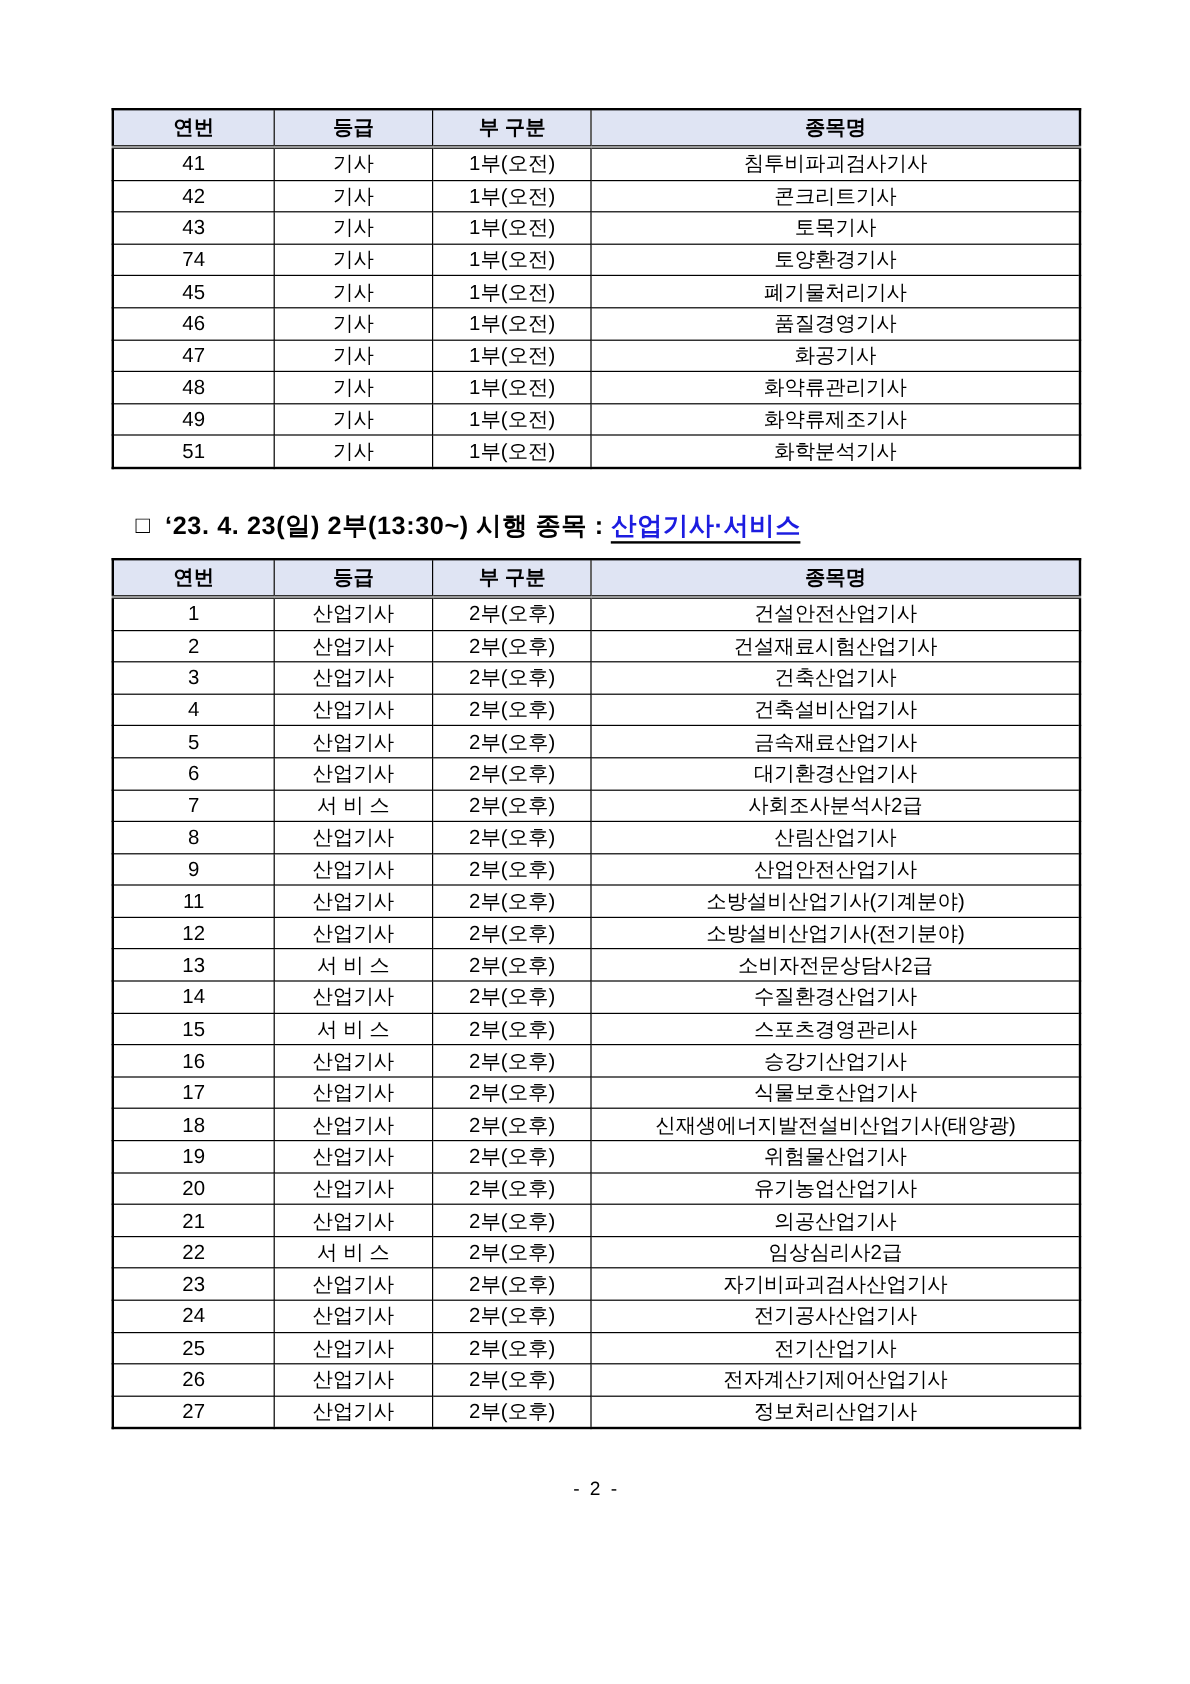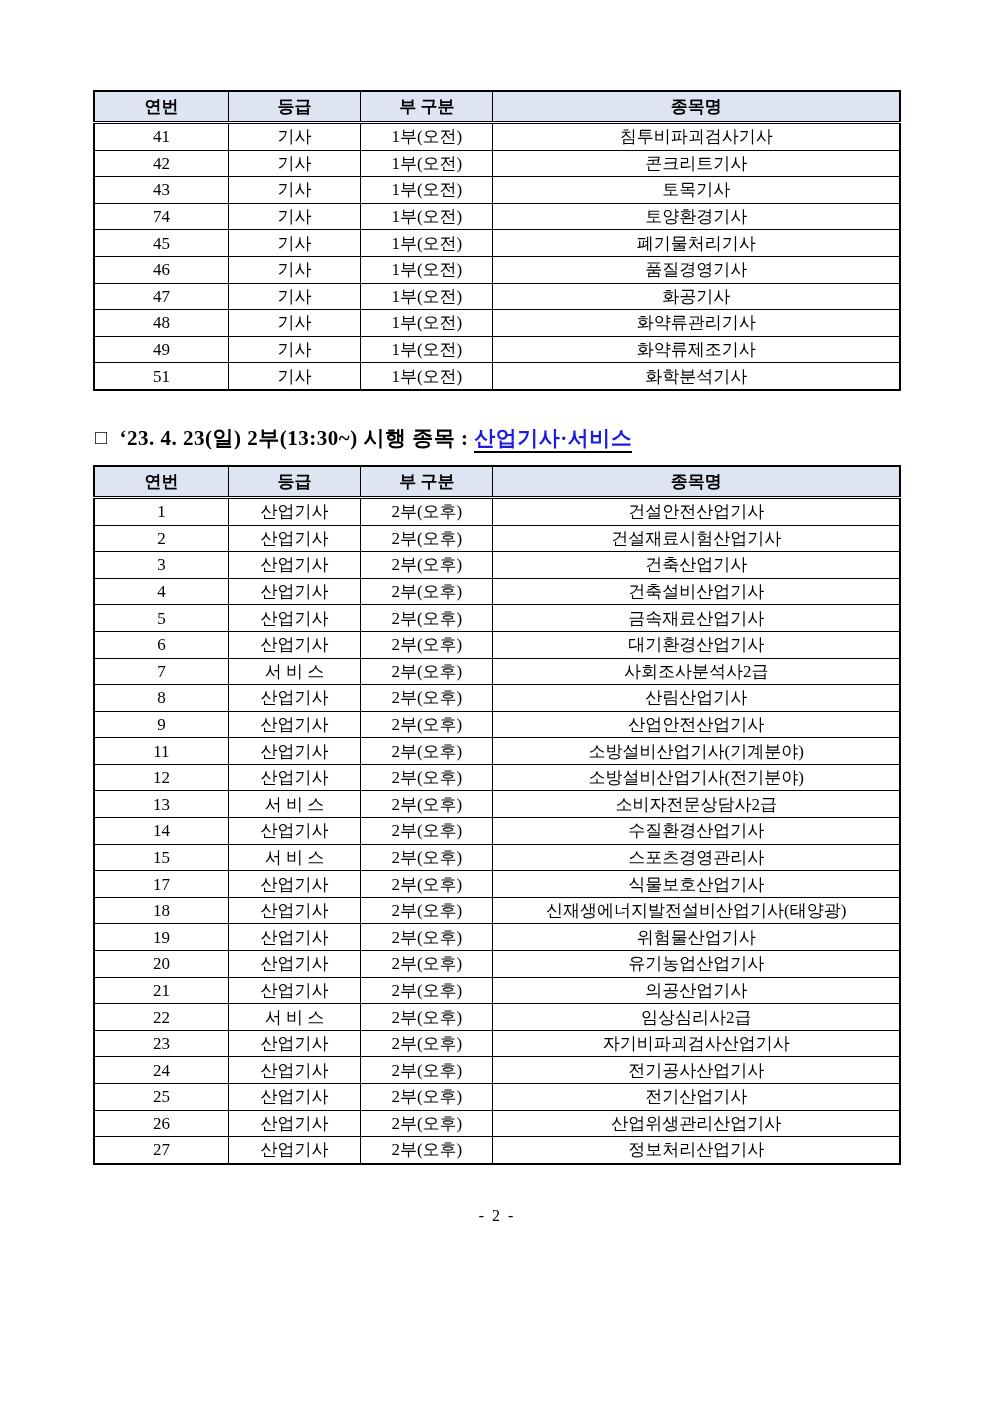--- a/index.html
+++ b/index.html
@@ -8,21 +8,20 @@
     background: #ffffff;
     font-family: "Liberation Sans", "DejaVu Sans", sans-serif;
     color: #000000;
   }
   .page {
     position: relative;
     width: 992px;
     height: 1403px;
     background: #ffffff;
     overflow: hidden;
-    font-family: Liberation Serif, serif;
   }
   .content {
     position: absolute;
     left: 93px;
     top: 90px;
     width: 808px;
   }
   table.sched {
     width: 808px;
     border-collapse: collapse;
@@ -44,21 +43,21 @@
     background: #dfe4f3;
     font-weight: bold;
     border-bottom: 3px double #000000;
   }
   table.sched td { height: 25.6px; font-weight: normal; }
   .c0 { width: 134px; }
   .c1 { width: 132px; }
   .c2 { width: 132px; }
   .c3 { width: 406px; }
   .heading {
-    margin: 33px 0 13px 2px;
+    margin: 33px 0 13px 20px;
     font-size: 21px;
     font-weight: bold;
     letter-spacing: 0.5px;
     white-space: nowrap;
   }
   .heading .bullet {
     display: inline-block;
     font-weight: normal;
     font-size: 20px;
     margin-right: 12px;
@@ -261,20 +260,26 @@
             <td>2부(오후)</td>
             <td>수질환경산업기사</td>
           </tr>
           <tr>
             <td>15</td>
             <td>서 비 스</td>
             <td>2부(오후)</td>
             <td>스포츠경영관리사</td>
           </tr>
           <tr>
+            <td>16</td>
+            <td>산업기사</td>
+            <td>2부(오후)</td>
+            <td>승강기산업기사</td>
+          </tr>
+          <tr>
             <td>17</td>
             <td>산업기사</td>
             <td>2부(오후)</td>
             <td>식물보호산업기사</td>
           </tr>
           <tr>
             <td>18</td>
             <td>산업기사</td>
             <td>2부(오후)</td>
             <td>신재생에너지발전설비산업기사(태양광)</td>
@@ -318,21 +323,21 @@
           <tr>
             <td>25</td>
             <td>산업기사</td>
             <td>2부(오후)</td>
             <td>전기산업기사</td>
           </tr>
           <tr>
             <td>26</td>
             <td>산업기사</td>
             <td>2부(오후)</td>
-            <td>산업위생관리산업기사</td>
+            <td>전자계산기제어산업기사</td>
           </tr>
           <tr>
             <td>27</td>
             <td>산업기사</td>
             <td>2부(오후)</td>
             <td>정보처리산업기사</td>
           </tr>
         </tbody>
     </table>
 

